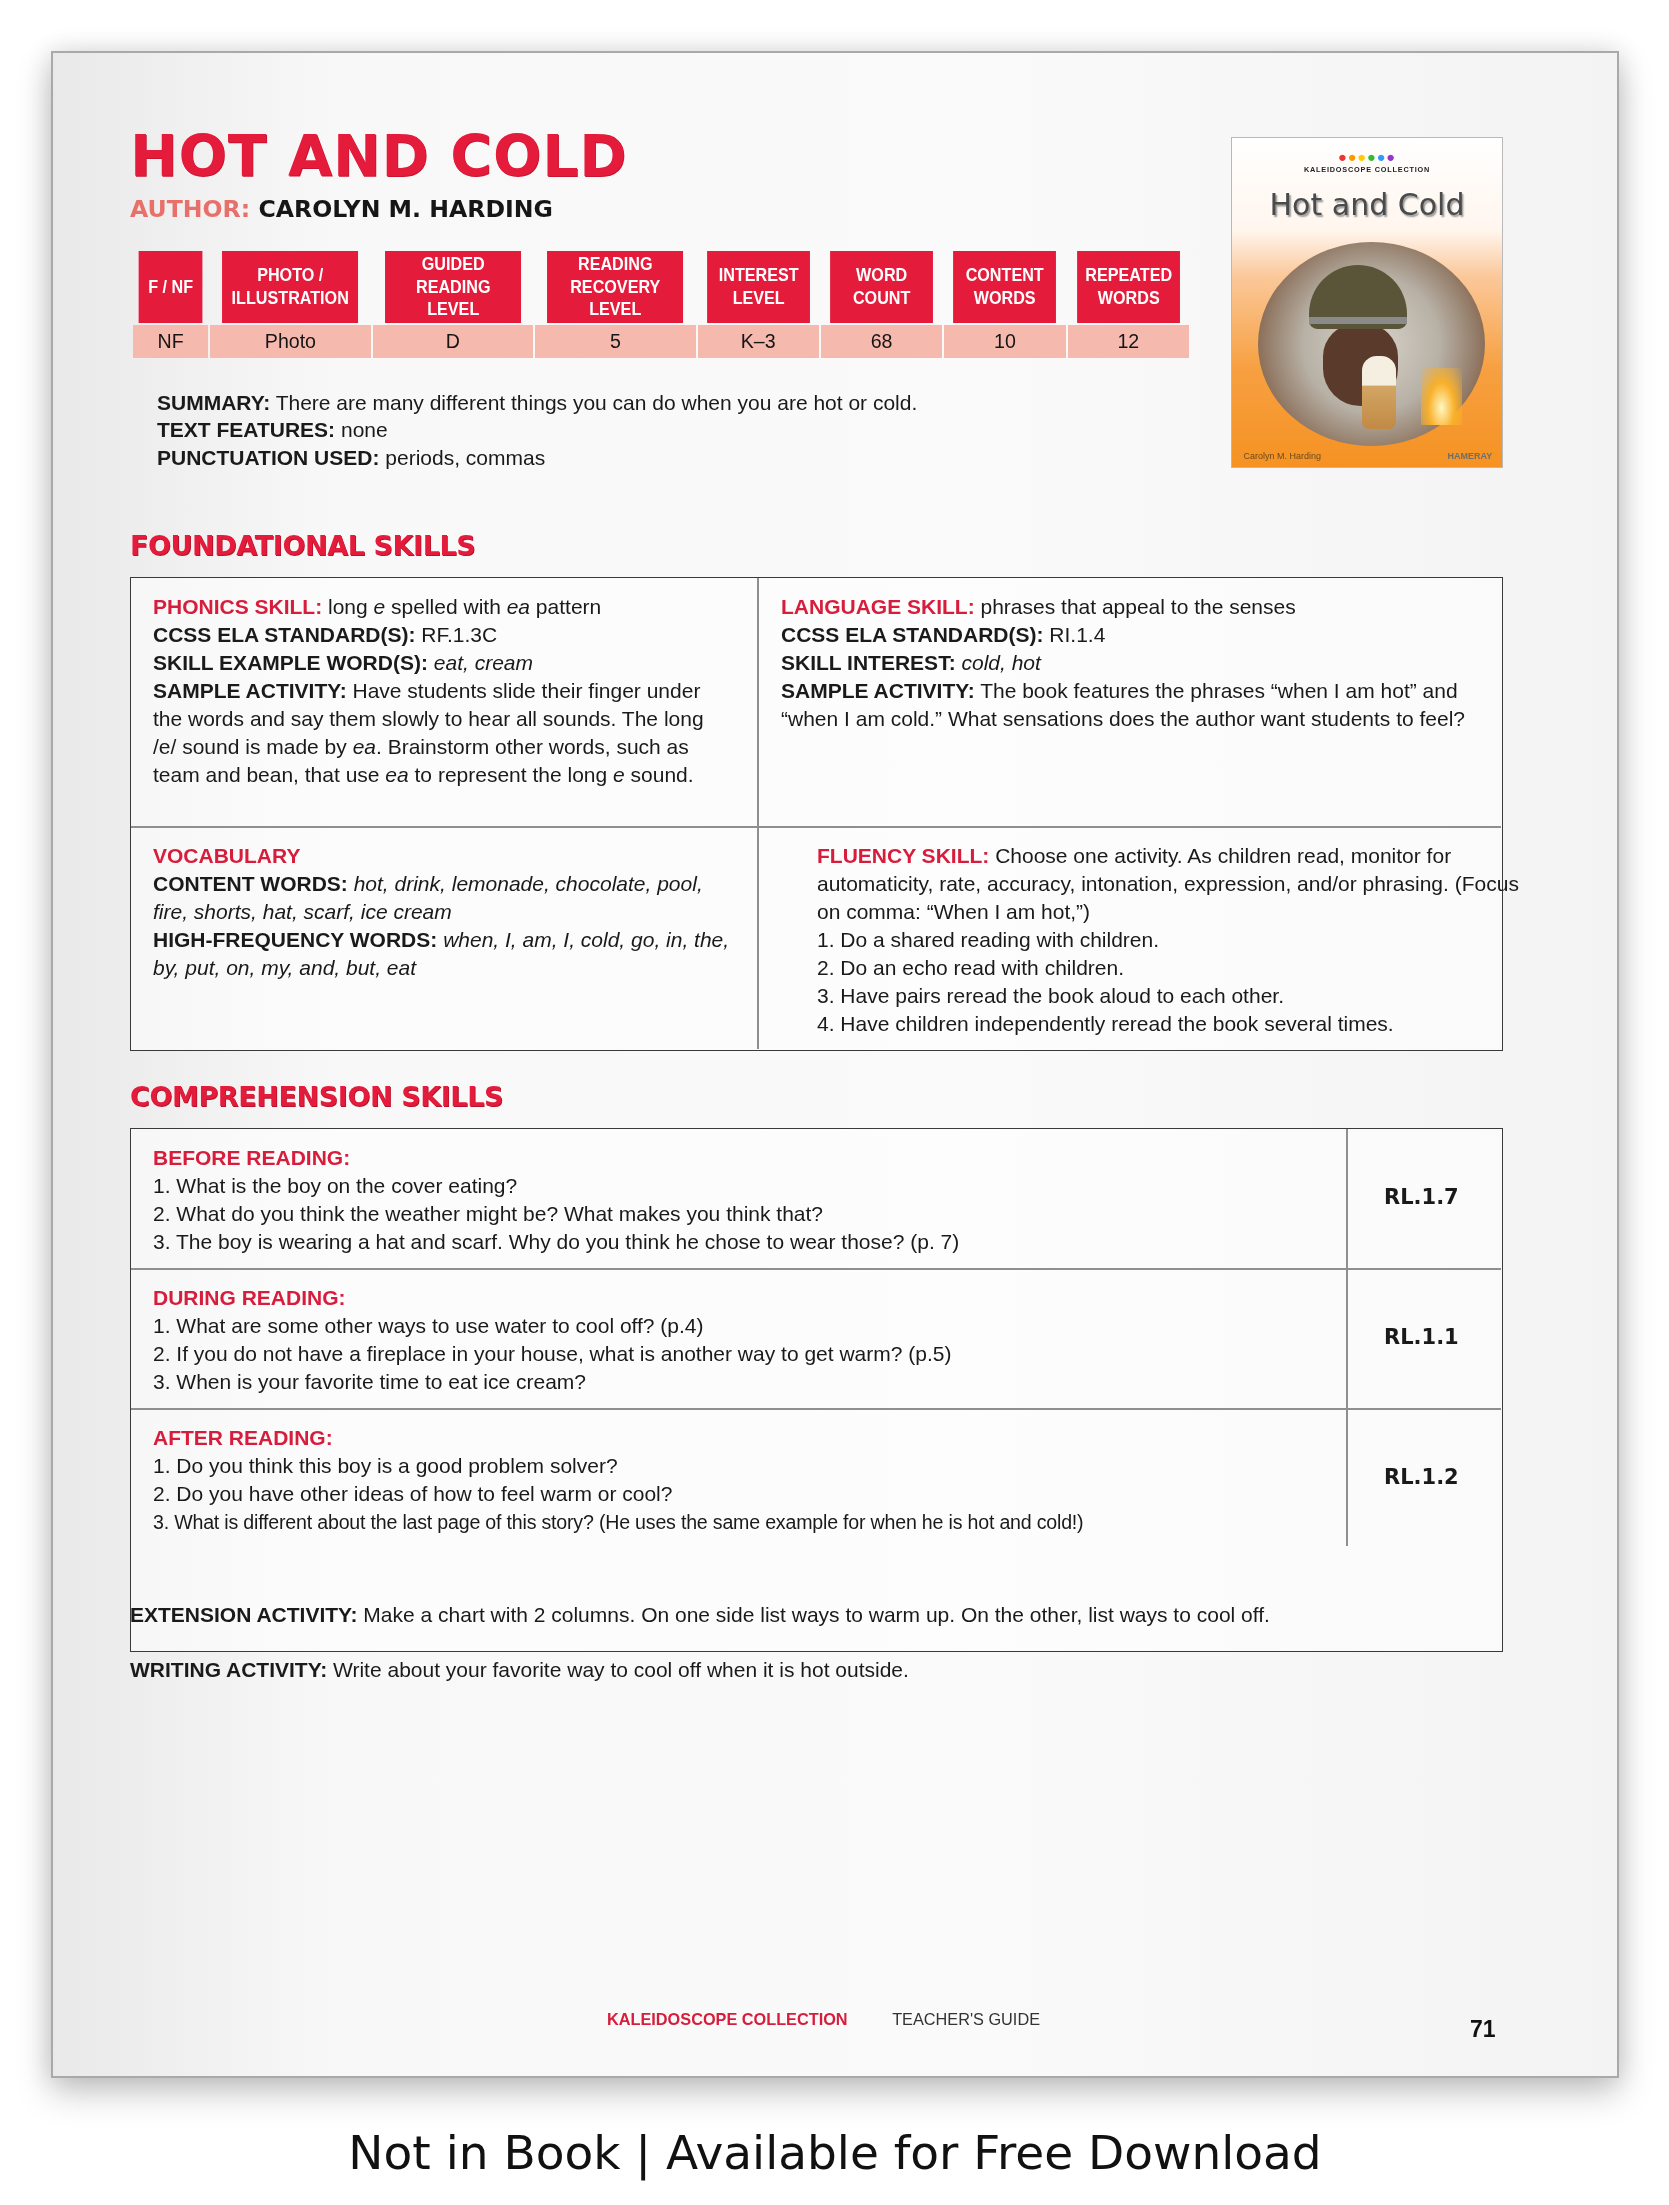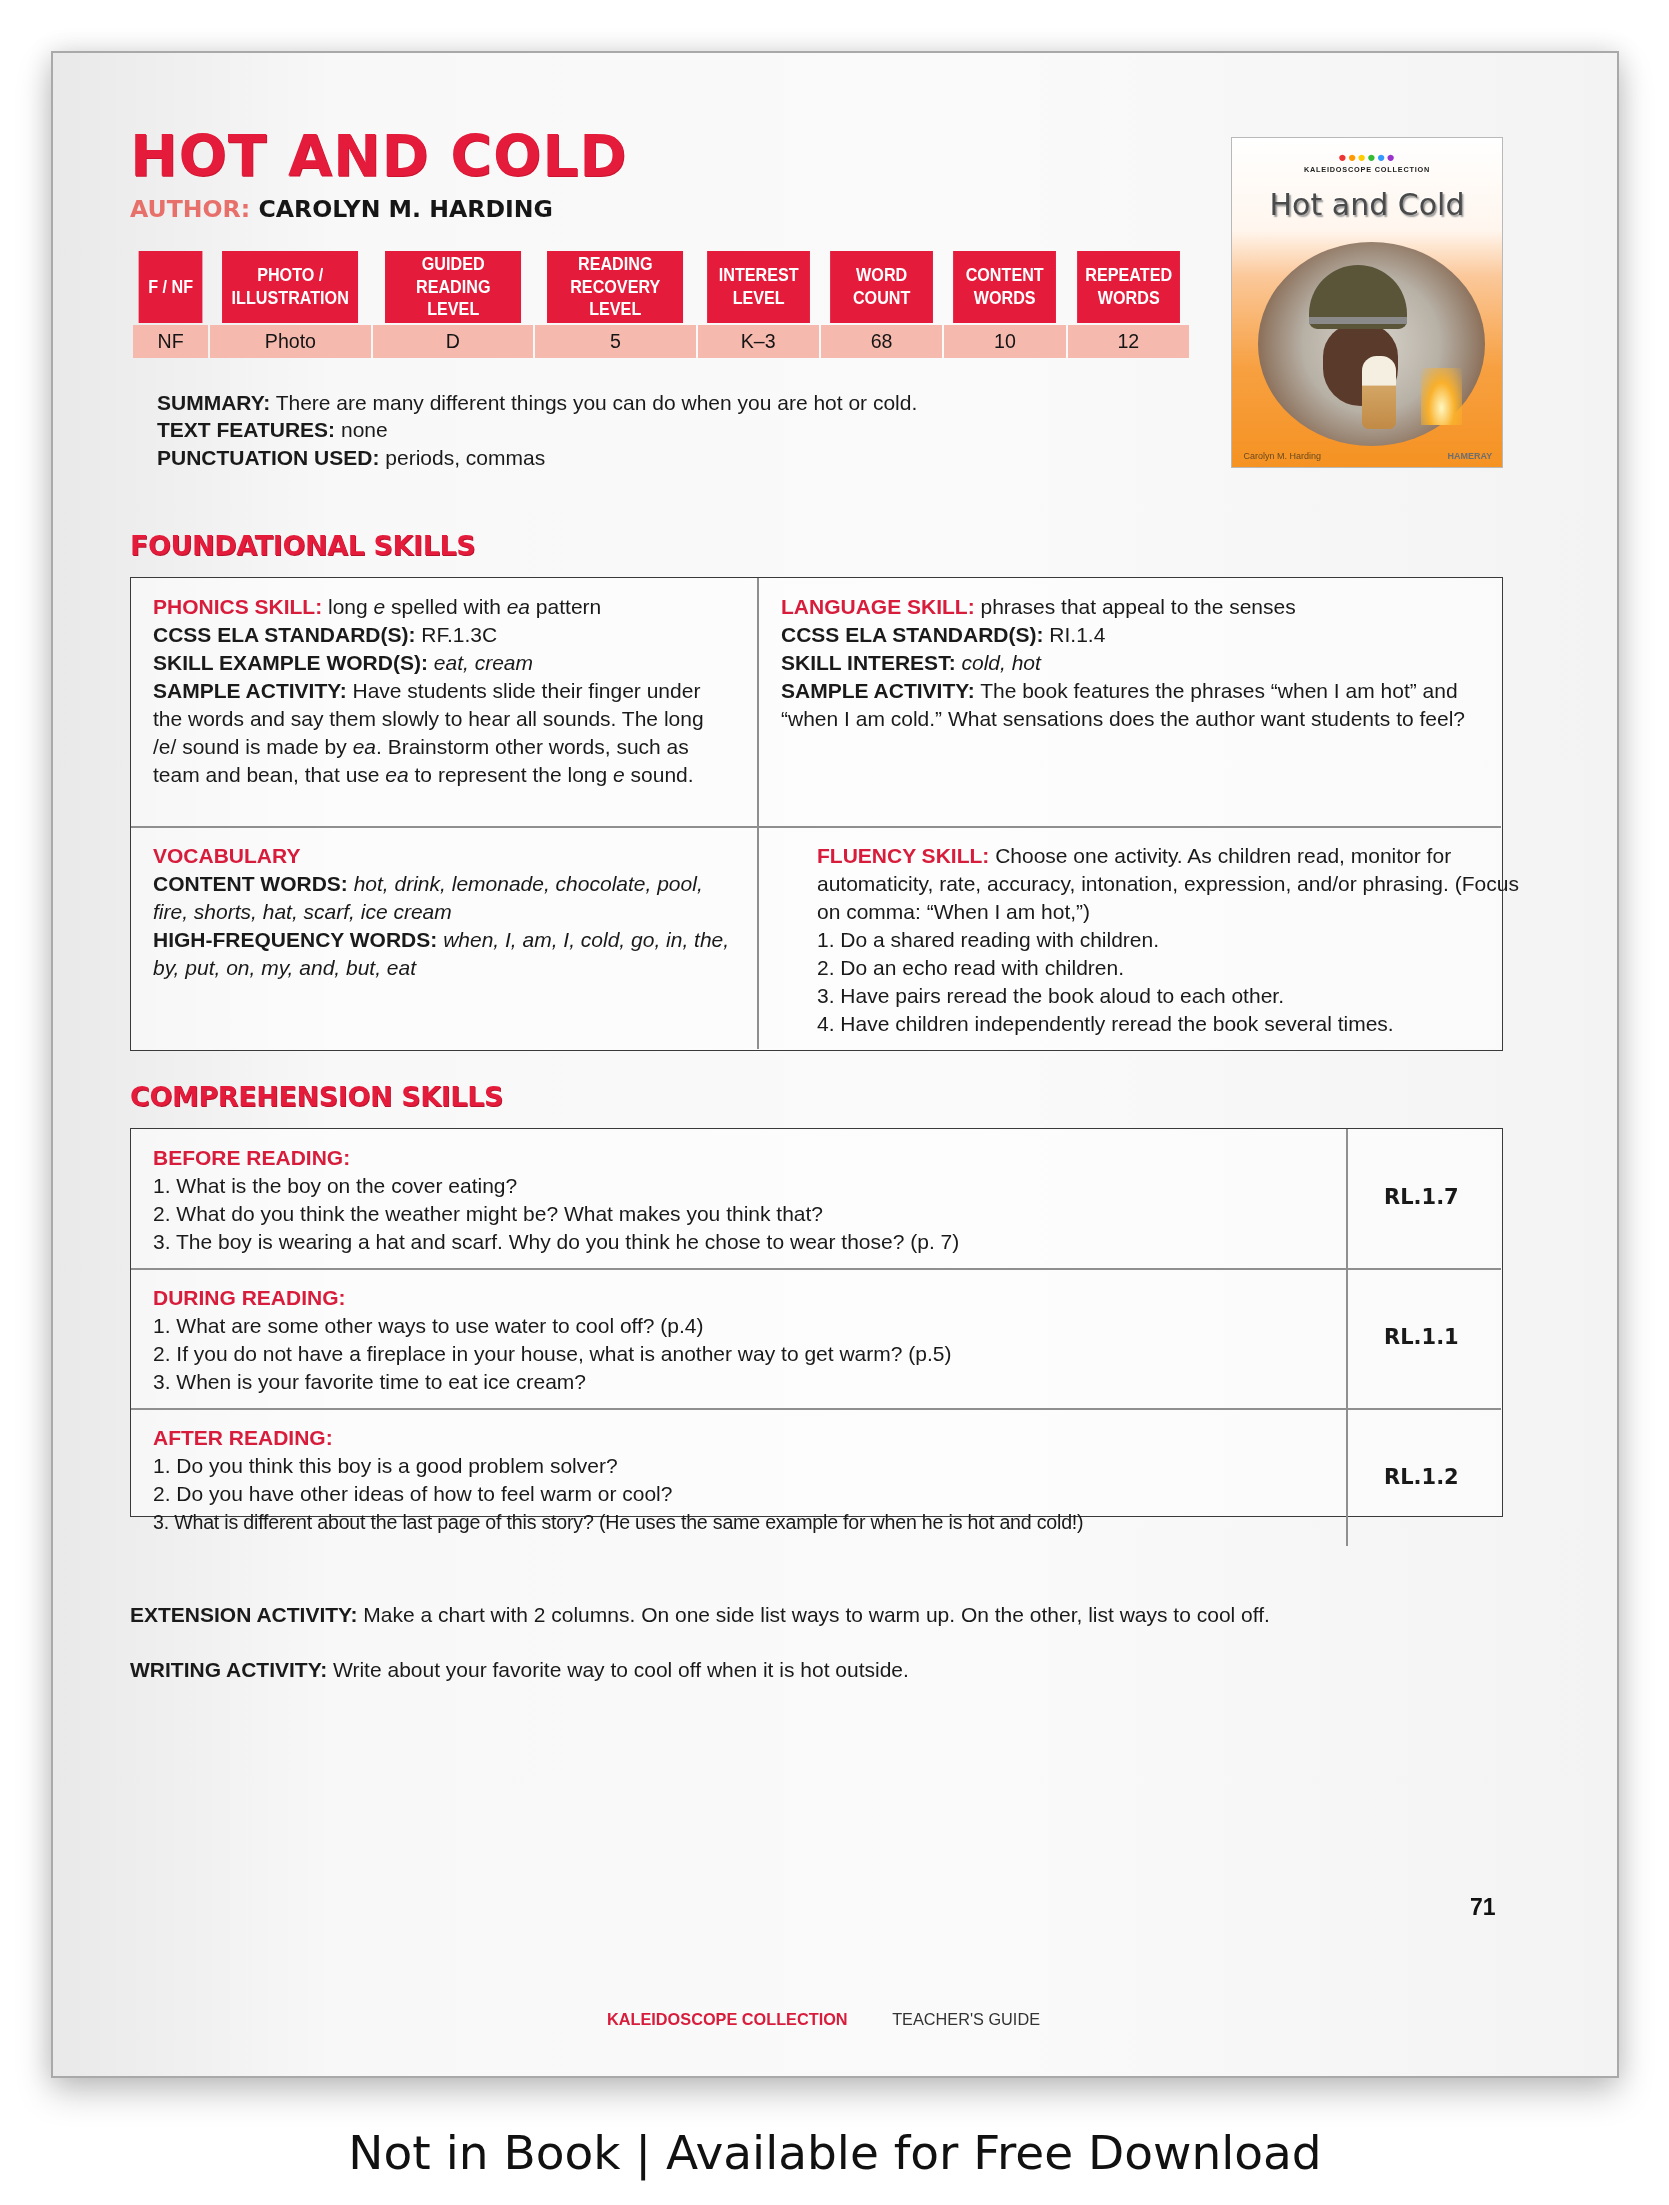--- a/index.html
+++ b/index.html
@@ -79,21 +79,21 @@
 
   .comp-cell { position: absolute; left: 0; padding: 14.7px 0 0 22px; font-size: 21px; line-height: 28px; }
   .std { position: absolute; font-size: 21px; font-weight: 700; color: #1a1a1a; font-family: "DejaVu Sans", sans-serif; }
 
   .activity { left: 77px; font-size: 21px; line-height: 1; }
   .activity b { font-weight: 700; }
 
   .footer { left: 554px; top: 1958px; font-size: 16.3px; line-height: 1; }
   .footer .brand { color: #d81c3b; font-weight: 700; }
   .footer .guide { color: #333; margin-left: 40px; }
-  .page-num { left: 1417px; top: 1841px; font-size: 23px; font-weight: 700; color: #111; }
+  .page-num { left: 1417px; top: 1963px; font-size: 23px; font-weight: 700; color: #111; }
 
   .caption {
     position: absolute; left: 0; width: 1670px; top: 2129px; text-align: center;
     font-size: 47px; color: #111; font-family: "DejaVu Sans", sans-serif; line-height: 1;
   }
 </style>
 </head>
 <body>
 
 <div class="page">
@@ -189,21 +189,21 @@
       <div style="width:717px"><span class="red">FLUENCY SKILL:</span> <span>Choose one activity. As children read, monitor for automaticity, rate, accuracy, intonation, expression, and/or phrasing. (Focus on comma: “When I am hot,”)</span></div>
       <div>1. Do a shared reading with children.</div>
       <div>2. Do an echo read with children.</div>
       <div>3. Have pairs reread the book aloud to each other.</div>
       <div>4. Have children independently reread the book several times.</div>
     </div>
   </div>
 
   <div class="abs section-heading" style="top:1030px">COMPREHENSION SKILLS</div>
 
-  <div class="abs box" style="left:77px; top:1075px; width:1373px; height:389px;">
+  <div class="abs box" style="left:77px; top:1075px; width:1373px; height:524px;">
     <div class="vline" style="left:1215px; top:0; height:417px;"></div>
     <div class="hline" style="left:0; top:139px; width:1370px;"></div>
     <div class="hline" style="left:0; top:279px; width:1370px;"></div>
 
     <div class="comp-cell" style="top:0;">
       <div class="red">BEFORE READING:</div>
       <div>1. What is the boy on the cover eating?</div>
       <div>2. What do you think the weather might be? What makes you think that?</div>
       <div>3. The boy is wearing a hat and scarf. Why do you think he chose to wear those? (p. 7)</div>
     </div>

